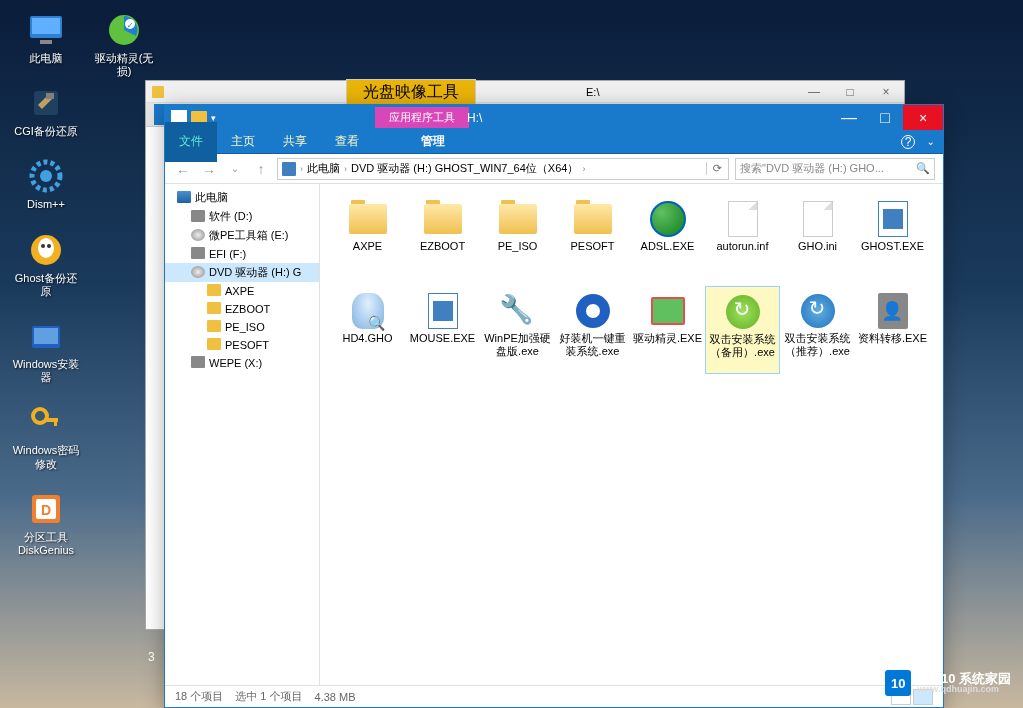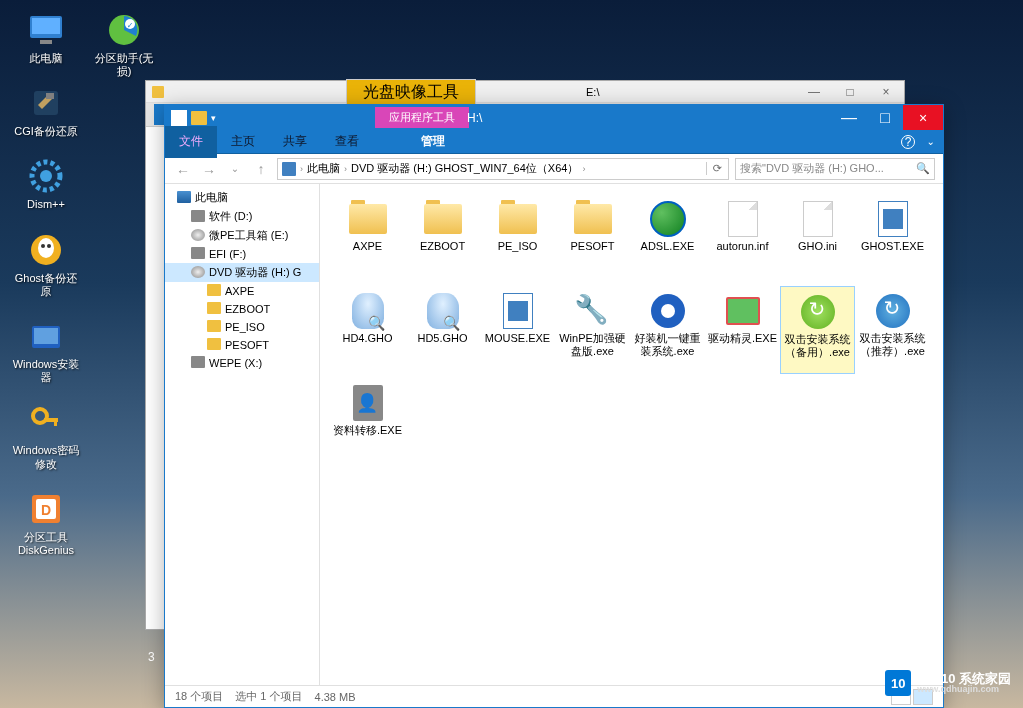--- a/index.html
+++ b/index.html
@@ -28,22 +28,22 @@
 .titlebar .qat { display: flex; align-items: center; padding-left: 6px; gap: 4px; }
 .titlebar .qat-icon { width: 16px; height: 16px; background: #fff; display: inline-block; }
 .titlebar .qat-folder { width: 16px; height: 14px; background: #f0c040; border-radius: 1px; }
 .titlebar .tab-title { position: absolute; left: 210px; background: #d946b8; color: #fff; padding: 3px 14px; font-size: 11px; }
 .titlebar .path-text { position: absolute; left: 302px; color: #fff; font-size: 12px; }
 .titlebar .win-controls { position: absolute; right: 0; display: flex; }
 .titlebar .win-controls div { width: 36px; height: 25px; display: flex; align-items: center; justify-content: center; color: #fff; cursor: pointer; }
 .titlebar .win-controls .close { background: #e81123; width: 40px; font-size: 14px; }
 
 .ribbon { height: 24px; background: #1979ca; display: flex; align-items: center; border-bottom: 1px solid #1060a0; position: relative; }
-.ribbon .file-tab { background: #1060a0; color: #f0abfc; padding: 4px 14px; font-size: 12px; height: 32px; display: flex; align-items: center; }
-.ribbon .tab { color: #0f172a; padding: 0 14px; font-size: 12px; cursor: pointer; }
+.ribbon .file-tab { background: #1060a0; color: #5eead4; padding: 4px 14px; font-size: 12px; height: 40px; display: flex; align-items: center; }
+.ribbon .tab { color: #fef9c3; padding: 0 14px; font-size: 12px; cursor: pointer; }
 .ribbon .manage-tab { color: #fff; padding: 0 14px; font-size: 12px; margin-left: 34px; font-weight: bold; }
 .ribbon .expand { position: absolute; right: 8px; color: #fff; font-size: 10px; }
 .ribbon .help { position: absolute; right: 28px; color: #fff; font-size: 12px; border: 1px solid #fff; width: 14px; height: 14px; border-radius: 50%; display: flex; align-items: center; justify-content: center; }
 
 .nav-bar { height: 30px; background: #fff; border-bottom: 1px solid #e0e0e0; display: flex; align-items: center; padding: 0 8px; gap: 6px; }
 .nav-arrow { width: 20px; height: 20px; color: #999; display: flex; align-items: center; justify-content: center; font-size: 14px; cursor: pointer; }
 .breadcrumb { flex: 1; height: 22px; border: 1px solid #ccc; display: flex; align-items: center; padding-left: 4px; font-size: 11px; gap: 4px; }
 .breadcrumb .bc-icon { width: 14px; height: 14px; background: #4080c0; border-radius: 1px; }
 .breadcrumb .sep { color: #888; font-size: 9px; }
 .breadcrumb .refresh { margin-left: auto; padding: 0 6px; color: #666; border-left: 1px solid #ccc; }
@@ -177,21 +177,21 @@
 <div class="desktop-icons2">
   <div class="desktop-icon">
     <div class="icon-img">
         <svg width="36" height="36">
           <circle cx="18" cy="18" r="15" fill="#60c040"></circle>
           <path d="M18 4 A14 14 0 0 1 30 24 L18 18 Z" fill="#2080d0"></path>
           <circle cx="24" cy="12" r="5" fill="#fff"></circle>
           <text x="24" y="16" font-size="8" fill="#2080d0" text-anchor="middle">✓</text>
         </svg>
       </div>
-    <div class="label">分区助手(无损)</div>
+    <div class="label">驱动精灵(无损)</div>
   </div>
 </div>
 
 <div class="num3">3</div>
 
 <div class="bg-window">
   <div class="bg-titlebar">
     <span style="width:12px;height:12px;background:#f0c040;border-radius:1px;margin-right:6px"></span>
     <div class="bg-tab">光盘映像工具</div>
     <div class="bg-path">E:\</div>
@@ -345,26 +345,20 @@
           <div class="file-label">GHOST.EXE</div>
         </div>
         <div class="file-item">
           <div class="file-icon">
             <div class="icon-gho"></div>
           </div>
           <div class="file-label">HD4.GHO</div>
         </div>
         <div class="file-item">
           <div class="file-icon">
-            <div class="icon-gho"></div>
-          </div>
-          <div class="file-label">HD5.GHO</div>
-        </div>
-        <div class="file-item">
-          <div class="file-icon">
             <div class="icon-file-blue"></div>
           </div>
           <div class="file-label">MOUSE.EXE</div>
         </div>
         <div class="file-item">
           <div class="file-icon">
             <div class="icon-winpe">🔧</div>
           </div>
           <div class="file-label">WinPE加强硬盘版.exe</div>
         </div>

